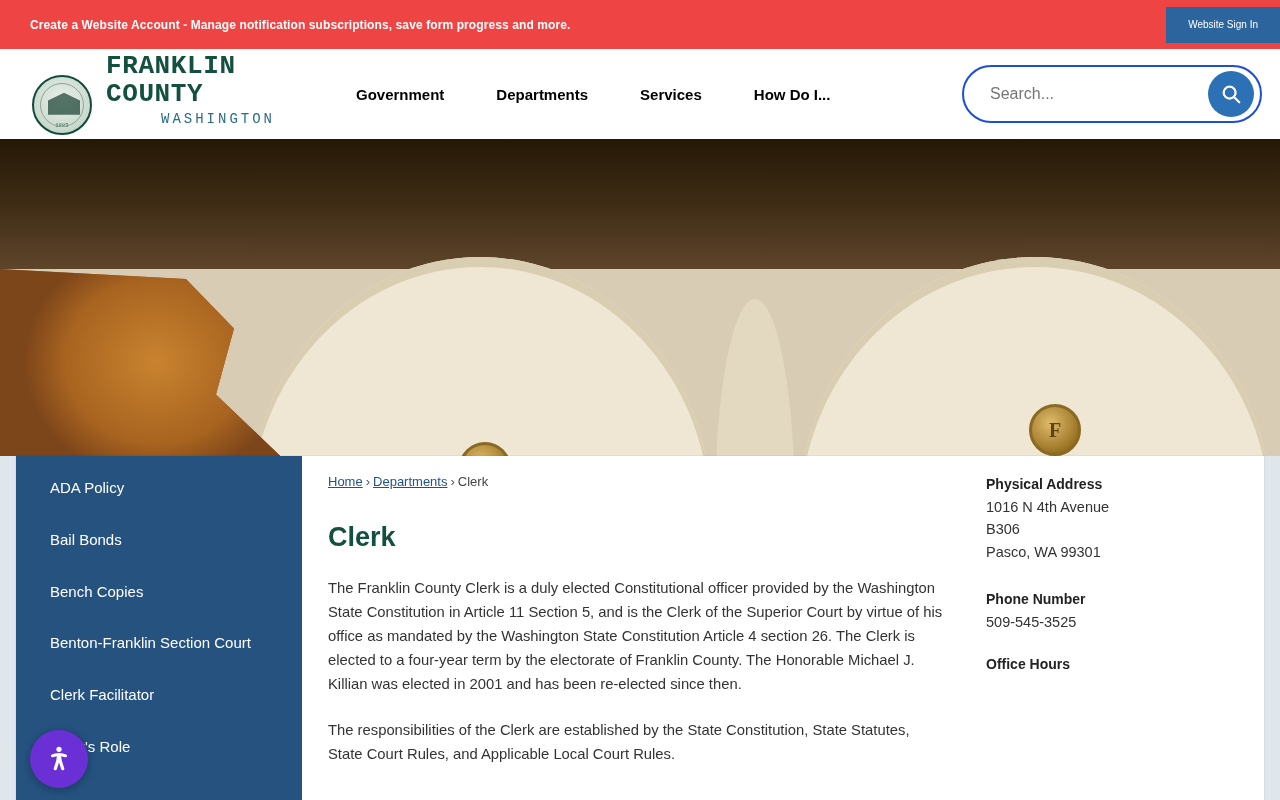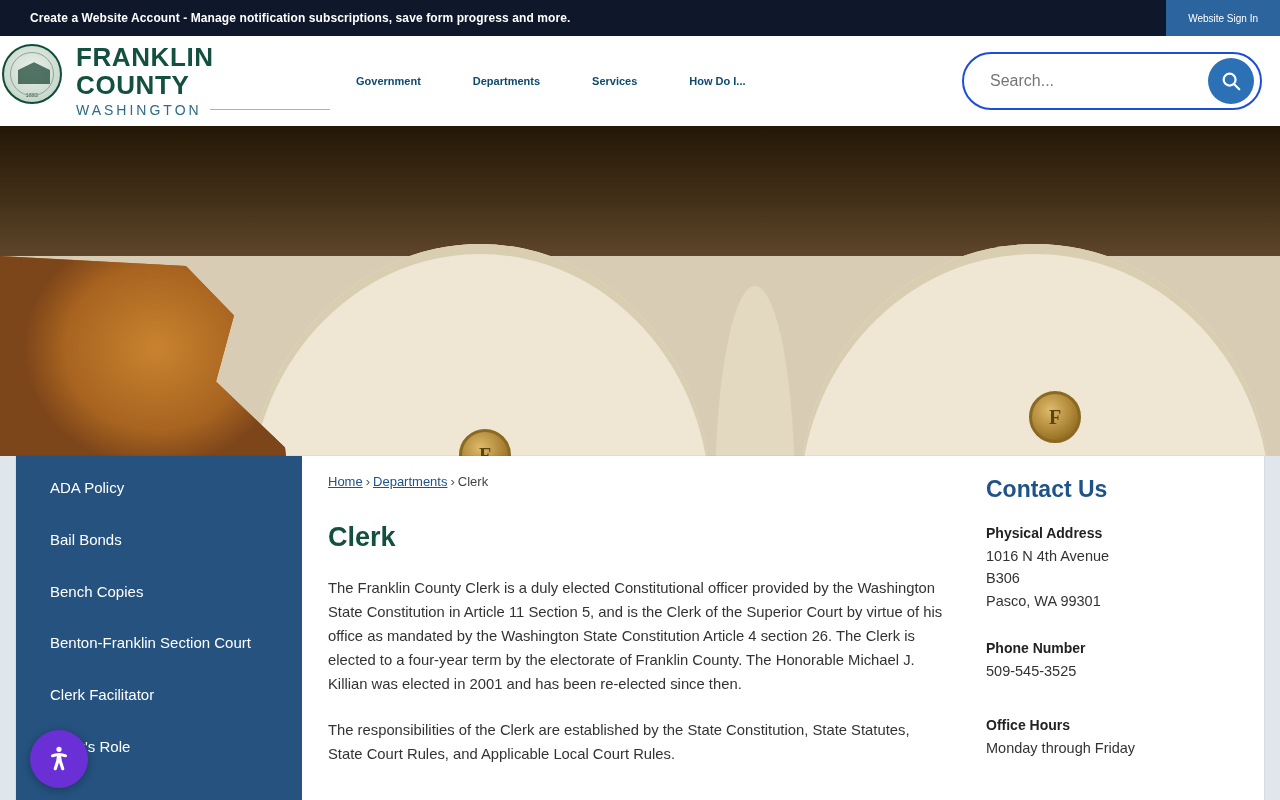--- a/index.html
+++ b/index.html
@@ -6,22 +6,22 @@
   html, body {
     margin: 0; padding: 0;
     width: 1280px; height: 800px;
     overflow: hidden;
     font-family: "Liberation Sans", sans-serif;
     background: #ffffff;
   }
 
   
   .topbar {
-    height: 36px;
-    background: #0f172a;
+    height: 49px;
+    background: #ef4444;
     display: flex;
     align-items: center;
     justify-content: space-between;
     color: #ffffff;
     gap: 32px;
   }
   .topbar-left {
     font-size: 12px;
     font-weight: bold;
     padding-left: 30px;
@@ -44,23 +44,24 @@
   
   .header {
     height: 90px;
     background: #ffffff;
     display: flex;
     align-items: center;
     position: relative;
   }
   .logo-wrap {
     display: flex;
-    align-items: flex-start;
-    padding-left: 2px;
+    align-items: flex-end;
+    padding-left: 32px;
     width: 330px;
+    font-family: Liberation Mono, monospace;
   }
   .seal {
     width: 60px; height: 60px;
     border-radius: 50%;
     border: 2px solid #0f4c3a;
     background: radial-gradient(circle at 50% 40%, #e8efe9 0%, #cfdcd2 60%, #b9cbbf 100%);
     position: relative;
     flex: none;
     overflow: hidden;
   }
@@ -94,43 +95,44 @@
     font-weight: bold;
     color: #14503f;
     letter-spacing: .6px;
     line-height: 1.05;
   }
   .wordmark .state-row {
     display: flex;
     align-items: center;
     gap: 8px;
     margin-top: 3px;
+    flex-direction: column;
   }
   .wordmark .state {
     font-size: 14px;
     color: #2a6d85;
     letter-spacing: 3px;
   }
   .wordmark .rule {
     flex: 1;
     height: 1px;
     background: #9ab7c4;
     min-width: 70px;
   }
 
   .nav {
     display: flex;
     align-items: center;
     gap: 0px;
     flex: 1;
   }
   .nav-item {
-    font-size: 11px;
-    font-weight: bold;
-    color: #0c4a6e;
+    font-size: 15px;
+    font-weight: bold;
+    color: #000000;
     padding: 10px 26px;
     cursor: pointer;
     white-space: nowrap;
   }
 
   .search-wrap {
     position: absolute;
     right: 18px;
     top: 50%;
     transform: translateY(-50%);
@@ -296,21 +298,21 @@
     color: #222;
     margin: 0 0 4px 0;
   }
   .rail .val {
     font-size: 14.5px;
     color: #333;
     line-height: 1.55;
     margin: 0;
   }
   .rail-block { margin-bottom: 28px; }
-  .rail-block.tight { margin-bottom: 34px; }
+  .rail-block.tight { margin-bottom: 22px; }
 
   
   .a11y {
     position: absolute;
     left: 30px;
     bottom: 12px;
     width: 58px; height: 58px;
     border-radius: 50%;
     background: #6b2fd6;
     box-shadow: 0 2px 8px rgba(0,0,0,.3);
@@ -404,37 +406,35 @@
         <a href="#">Home</a><span class="sep">›</span><a href="#">Departments</a><span class="sep">›</span><span>Clerk</span>
       </div>
 
       <h1 class="page-title">Clerk</h1>
 
       <p class="body-p p1">The Franklin County Clerk is a duly elected Constitutional officer provided by the Washington State Constitution in Article 11 Section 5, and is the Clerk of the Superior Court by virtue of his office as mandated by the Washington State Constitution Article 4 section 26. The Clerk is elected to a four-year term by the electorate of Franklin County. The Honorable Michael J. Killian was elected in 2001 and has been re-elected since then.</p>
       <p class="body-p p2">The responsibilities of the Clerk are established by the State Constitution, State Statutes, State Court Rules, and Applicable Local Court Rules.</p>
     </div>
 
     <div class="rail">
-      <h2>Contact Us</h2>
 
       <div class="rail-block">
         <p class="lbl">Physical Address</p>
         <p class="val">1016 N 4th Avenue</p>
         <p class="val">B306</p>
         <p class="val">Pasco, WA 99301</p>
       </div>
 
       <div class="rail-block tight">
         <p class="lbl">Phone Number</p>
         <p class="val">509-545-3525</p>
       </div>
 
       <div class="rail-block">
         <p class="lbl">Office Hours</p>
-        <p class="val">Monday through Friday</p>
       </div>
     </div>
 
   </div>
 </div>
 
 <div class="a11y">
   <span>
     <svg width="30" height="30" viewBox="0 0 24 24" fill="#ffffff">
       <circle cx="12" cy="4.2" r="2.1"></circle>

